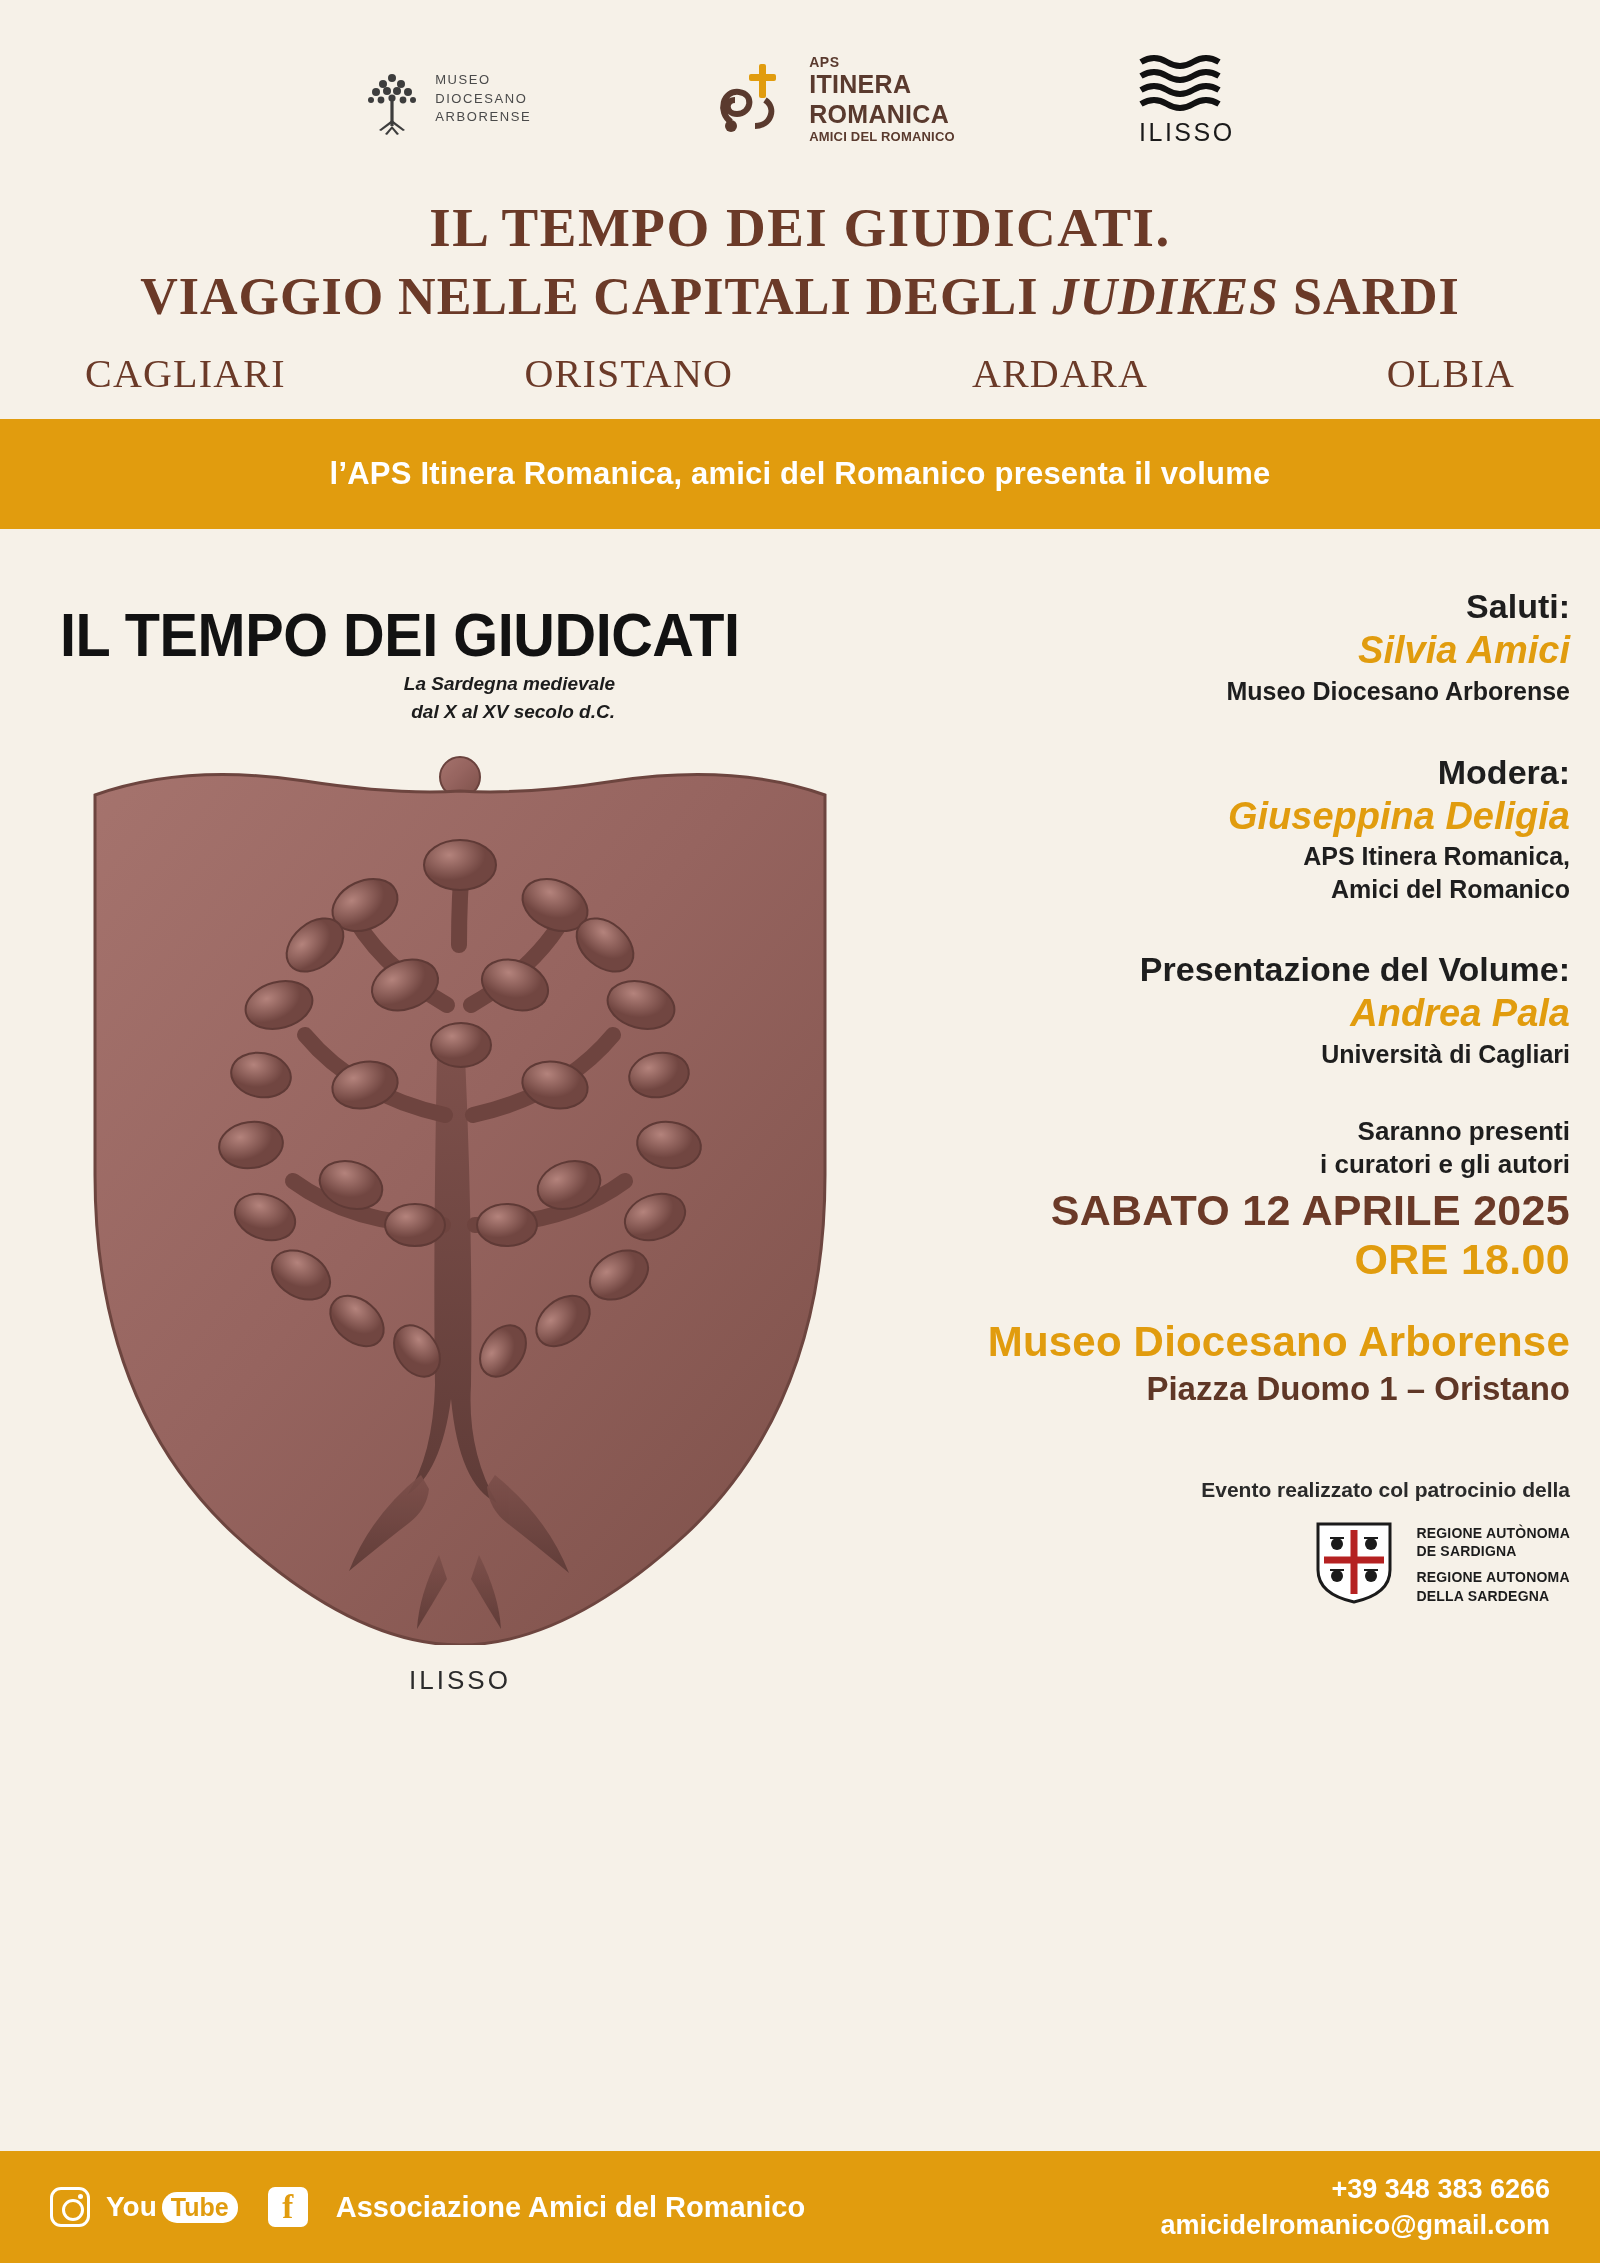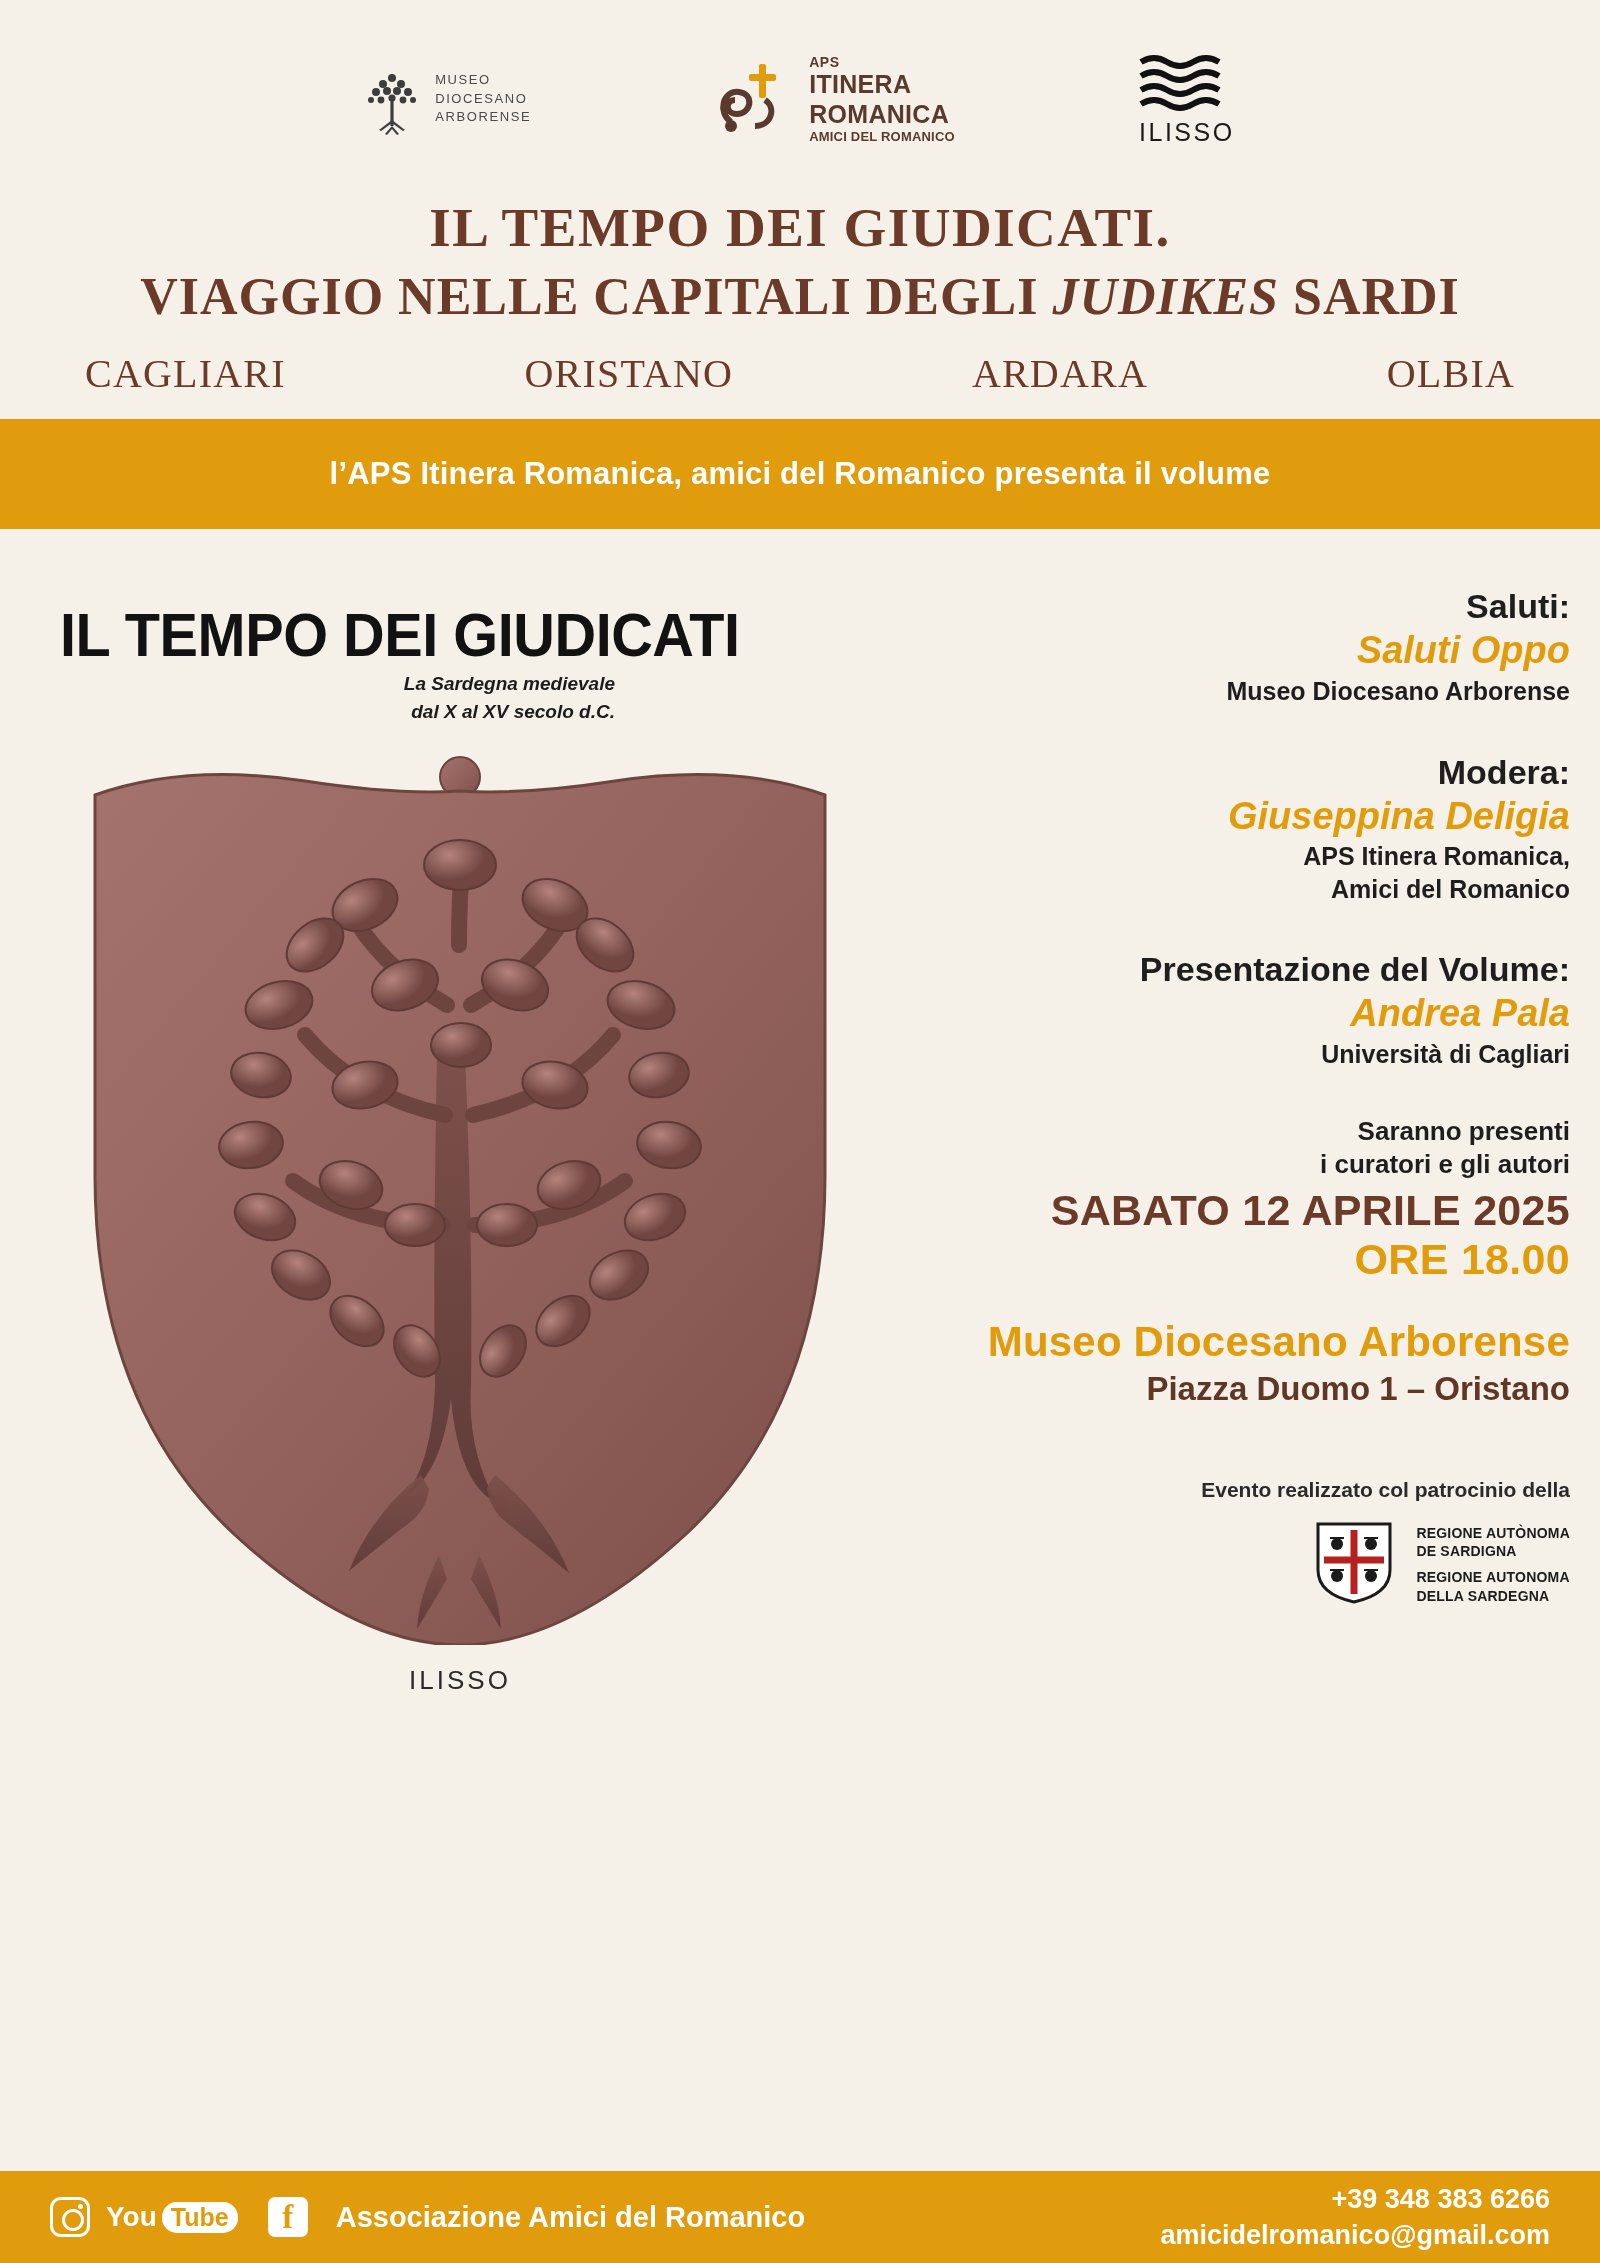--- a/index.html
+++ b/index.html
@@ -232,21 +232,21 @@
     font-size: 14px;
     font-weight: 700;
     line-height: 1.3;
     color: #1c1c1c;
     letter-spacing: .2px;
   }
   .region-text .sp { display:block; height: 8px; }
 
   
   .footer {
-    height: 92px;
+    height: 112px;
     background: #e19c0e;
     display: flex;
     align-items: center;
     justify-content: space-between;
     padding: 0 50px;
   }
   .footer-left {
     display: flex;
     align-items: center;
     gap: 16px;
@@ -475,21 +475,21 @@
           </g>
         </svg>
       </div>
       <div class="ilisso-bottom">ILISSO</div>
     </div>
 
     <div class="right-col">
 
       <div>
         <div class="rc-label">Saluti:</div>
-        <div class="rc-name">Saluti Oppo</div>
+        <div class="rc-name">Silvia Amici</div>
         <div class="rc-org">Museo Diocesano Arborense</div>
       </div>
 
       <div class="rc-gap"></div>
 
       <div>
         <div class="rc-label">Modera:</div>
         <div class="rc-name">Giuseppina Deligia</div>
         <div class="rc-org">APS Itinera Romanica,</div>
         <div class="rc-org">Amici del Romanico</div>

